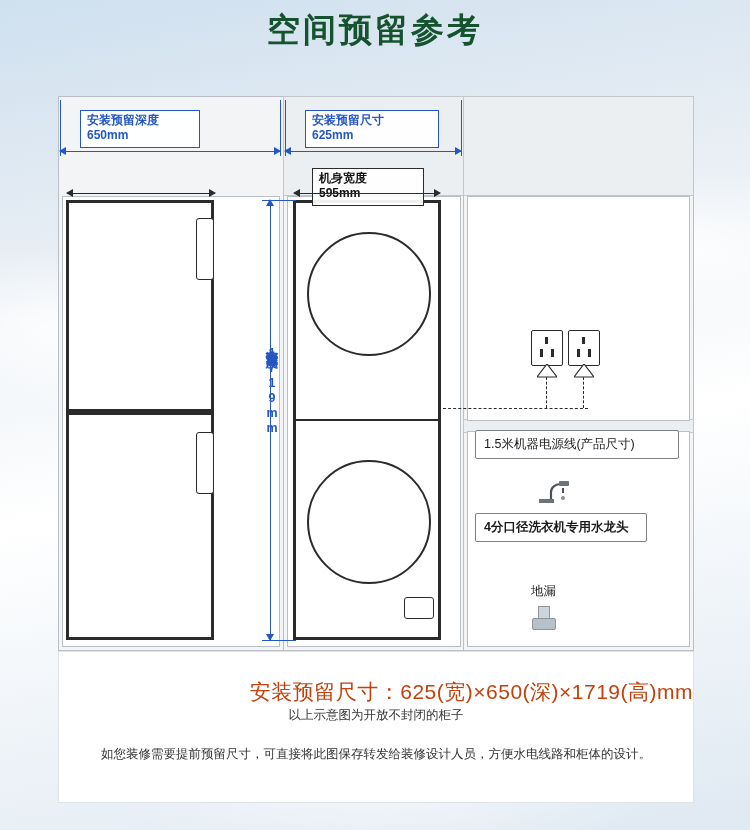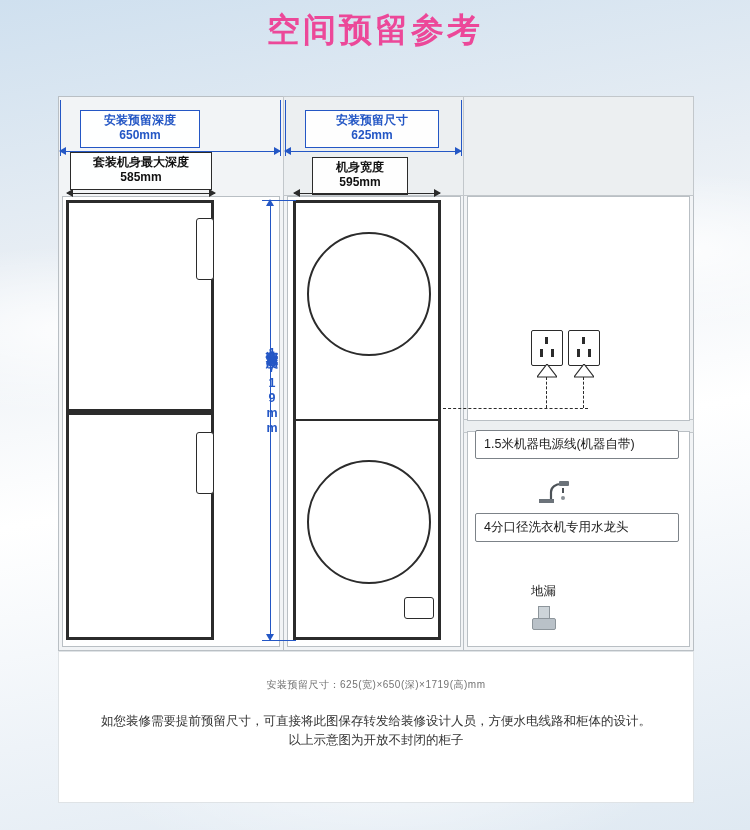--- a/index.html
+++ b/index.html
@@ -11,38 +11,38 @@
   .cloudwash{
     position:absolute;inset:0;
     background:
       radial-gradient(ellipse 320px 120px at 70px 330px,rgba(255,255,255,.85),rgba(255,255,255,0) 70%),
       radial-gradient(ellipse 260px 110px at 690px 250px,rgba(255,255,255,.8),rgba(255,255,255,0) 70%),
       radial-gradient(ellipse 420px 160px at 380px 760px,rgba(255,255,255,.6),rgba(255,255,255,0) 70%);
     pointer-events:none;
   }
   #title{
     position:absolute;top:8px;left:0;width:100%;text-align:center;
-    font-size:33px;font-weight:bold;color:#ec4899;letter-spacing:3px;
+    font-size:33px;font-weight:bold;color:#14532d;letter-spacing:3px;
   }
 
   
   #diagram{position:absolute;left:0;top:0;width:750px;height:830px;}
 
   .cabinet{position:absolute;border:1px solid #b9bfc4;background:#f2f4f6;}
   .white{background:#fff;}
   .panel{position:absolute;background:#eceff1;border:1px solid #c2c7cb;}
 
   .machine{position:absolute;border:3px solid #2b2b2b;background:#fff;box-sizing:border-box;}
   .drum{position:absolute;border:2px solid #2b2b2b;border-radius:50%;background:#fff;}
   .ctrlbox{position:absolute;border:1.5px solid #2b2b2b;border-radius:3px;background:#fff;}
 
   
   .dimbox{
     position:absolute;border:1px solid #2457c5;background:rgba(255,255,255,.92);
-    color:#2457c5;font-size:12px;line-height:15px;text-align:center;
+    color:#2457c5;font-size:12px;line-height:15px;text-align:left;
     padding:2px 6px;box-sizing:border-box;font-weight:bold;
   }
   .dimbox.black{border-color:#2b2b2b;color:#111;}
   .vtext{
     position:absolute;color:#2457c5;font-size:12.5px;font-weight:bold;
     writing-mode:vertical-rl;text-orientation:upright;letter-spacing:1px;line-height:16px;
   }
 
   
   .hline{position:absolute;height:0;border-top:1px solid #2457c5;}
@@ -70,21 +70,21 @@
   .dashvert{position:absolute;border-left:1.5px dashed #2b2b2b;width:0;}
   .triwrap{position:absolute;}
   .drainlabel{position:absolute;font-size:12.5px;color:#1a1a1a;}
   .drain{position:absolute;width:22px;height:10px;background:#b9c1c8;border:1px solid #8d959b;border-radius:2px;}
   .drainstem{position:absolute;width:10px;height:12px;background:#cdd4d9;border:1px solid #8d959b;}
 
   
   #infocard{
     position:absolute;left:58px;top:651px;width:634px;height:150px;background:#fff;border:1px solid #dfe3e6;
   }
-  .specline{text-align:center;font-size:10px;color:#737373;letter-spacing:.5px;}
+  .specline{text-align:right;font-size:21px;color:#c2410c;letter-spacing:.5px;}
   .noteline{text-align:center;font-size:12.5px;color:#333;line-height:19px;}
 
   .faucet{position:absolute;font-size:20px;color:#4c5257;}
 </style>
 </head>
 <body>
 
 <div class="cloudwash"></div>
 
 <div id="title">空间预留参考</div>
@@ -102,24 +102,20 @@
   <div class="dimbox" style="left:80px;top:110px;width:120px;height:38px;">
     <span>安装预留深度</span><br>
     <span>650mm</span>
   </div>
   <div class="hline" style="left:60px;top:151px;width:220px;"></div>
   <div class="arrowL" style="left:59px;top:147px;"></div>
   <div class="arrowR" style="left:274px;top:147px;"></div>
   <div class="vsolid" style="left:60px;top:100px;height:56px;"></div>
   <div class="vsolid" style="left:280px;top:100px;height:56px;"></div>
 
-  <div class="dimbox black" style="left:70px;top:152px;width:142px;height:38px;">
-    <span>套装机身最大深度</span><br>
-    <span>585mm</span>
-  </div>
   <div class="hline black" style="left:67px;top:193px;width:148px;"></div>
   <div class="arrowL black" style="left:66px;top:189px;"></div>
   <div class="arrowR black" style="left:209px;top:189px;"></div>
 
   <div class="cabinet" style="left:283px;top:96px;width:180px;height:553px;"></div>
   <div class="panel" style="left:283px;top:96px;width:180px;height:98px;"></div>
   <div class="cabinet white" style="left:287px;top:196px;width:172px;height:449px;"></div>
 
   <div class="machine" style="left:293px;top:200px;width:148px;height:440px;"></div>
   <div class="hline black" style="left:294px;top:419px;width:146px;border-top-width:2px;"></div>
@@ -130,21 +126,21 @@
   <div class="dimbox" style="left:305px;top:110px;width:134px;height:38px;">
     <span>安装预留尺寸</span><br>
     <span>625mm</span>
   </div>
   <div class="hline" style="left:285px;top:151px;width:176px;"></div>
   <div class="arrowL" style="left:284px;top:147px;"></div>
   <div class="arrowR" style="left:455px;top:147px;"></div>
   <div class="vsolid" style="left:285px;top:100px;height:56px;"></div>
   <div class="vsolid" style="left:461px;top:100px;height:56px;"></div>
 
-  <div class="dimbox black" style="left:312px;top:157px;width:96px;height:38px;">
+  <div class="dimbox black" style="left:312px;top:168px;width:112px;height:38px;">
     <span>机身宽度</span><br>
     <span>595mm</span>
   </div>
   <div class="hline black" style="left:294px;top:193px;width:146px;"></div>
   <div class="arrowL black" style="left:293px;top:189px;"></div>
   <div class="arrowR black" style="left:434px;top:189px;"></div>
 
   <div class="vsolid" style="left:270px;top:200px;height:440px;"></div>
   <div class="arrowU" style="left:266px;top:199px;"></div>
   <div class="arrowD" style="left:266px;top:634px;"></div>
@@ -178,38 +174,38 @@
     <svg width="20" height="14" viewBox="0 0 20 14">
       <polygon points="10,0 20,13 0,13" fill="#fff" stroke="#2b2b2b" stroke-width="1.2"></polygon>
     </svg>
   </div>
 
   <div class="dashline" style="left:443px;top:408px;width:145px;"></div>
   <div class="dashvert" style="left:546px;top:377px;height:31px;"></div>
   <div class="dashvert" style="left:583px;top:377px;height:31px;"></div>
 
   <div class="callout" style="left:475px;top:430px;width:204px;">
-    <span>1.5米机器电源线(机器自带)</span>
+    <span>1.5米机器电源线(产品尺寸)</span>
   </div>
 
   <svg class="faucet" width="36" height="26" viewBox="0 0 36 26" style="left:537px;top:480px;">
     <path d="M4 20 h10 v-8 c0-5 5-8 10-8 h6" fill="none" stroke="#4c5257" stroke-width="2.2"></path>
     <rect x="2" y="19" width="15" height="4" fill="#6c737a"></rect>
     <rect x="22" y="1" width="10" height="5" rx="1" fill="#6c737a"></rect>
     <path d="M26 8 v5" stroke="#4c5257" stroke-width="2"></path>
     <circle cx="26" cy="18" r="2" fill="#8a9096"></circle>
   </svg>
 
-  <div class="callout" style="left:475px;top:513px;width:204px;">
+  <div class="callout" style="left:475px;top:513px;width:172px;font-weight:bold;">
     <span>4分口径洗衣机专用水龙头</span>
   </div>
 
   <div class="drainlabel" style="left:531px;top:583px;">地漏</div>
   <div class="drainstem" style="left:538px;top:606px;"></div>
   <div class="drain" style="left:532px;top:618px;"></div>
 
 </div>
 
 <div id="infocard">
   <div class="specline" style="margin-top:26px;">安装预留尺寸：625(宽)×650(深)×1719(高)mm</div>
+  <div class="noteline">以上示意图为开放不封闭的柜子</div>
   <div class="noteline" style="margin-top:20px;">如您装修需要提前预留尺寸，可直接将此图保存转发给装修设计人员，方便水电线路和柜体的设计。</div>
-  <div class="noteline">以上示意图为开放不封闭的柜子</div>
 </div>
 
 </body></html>

